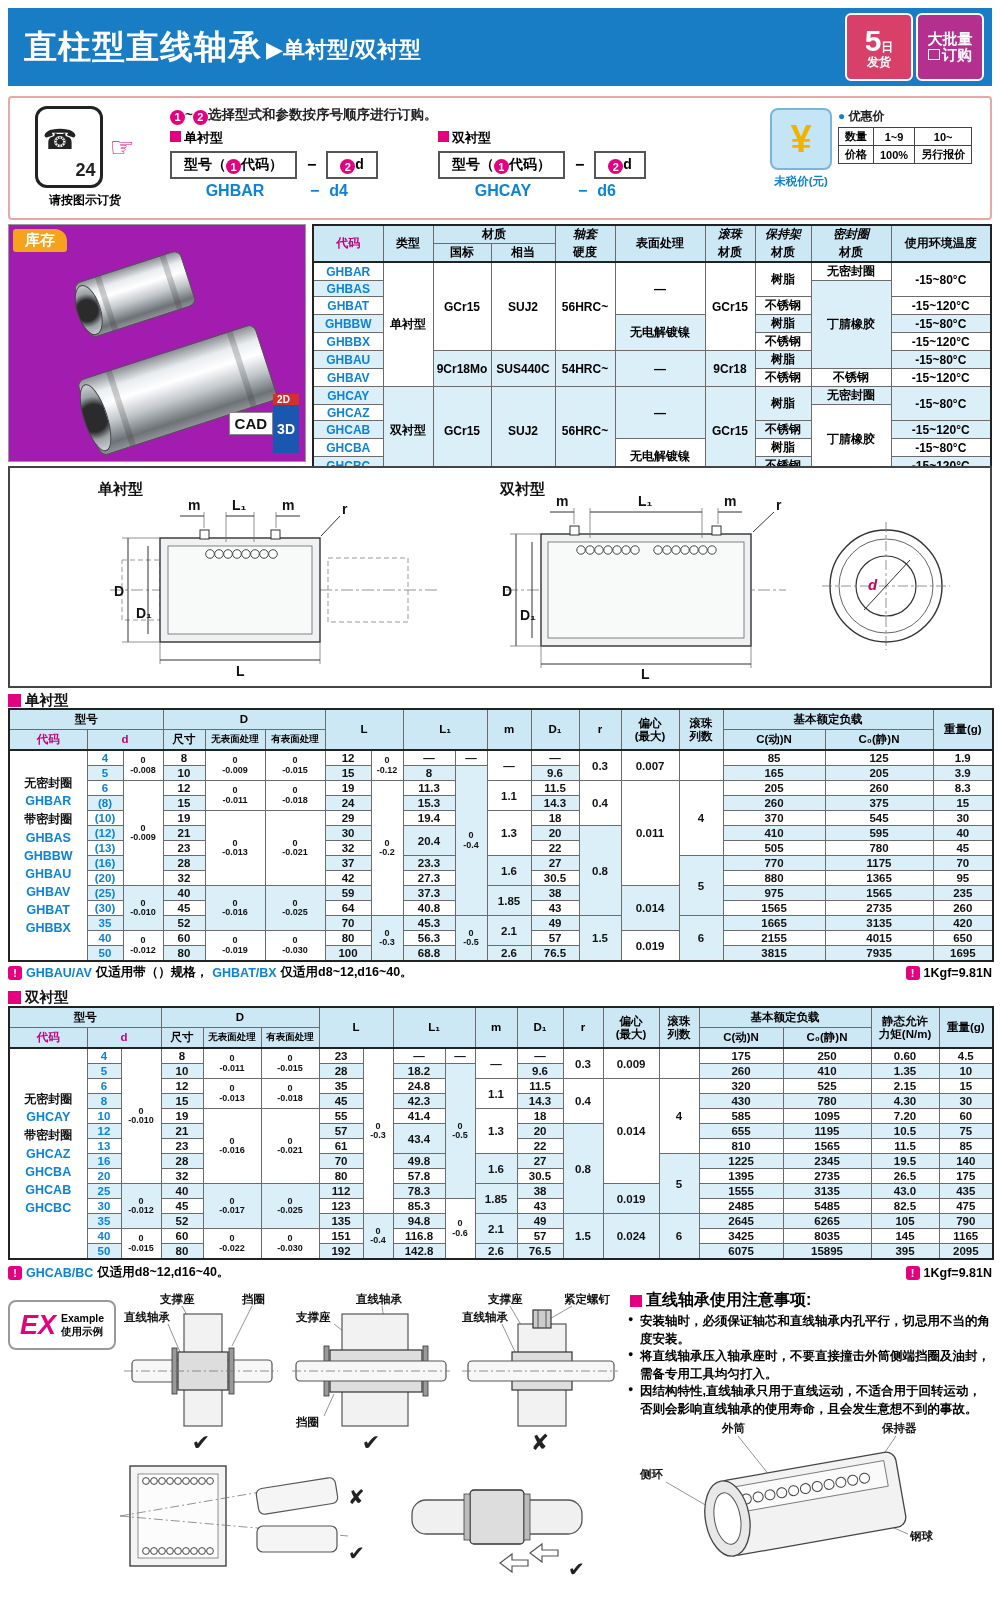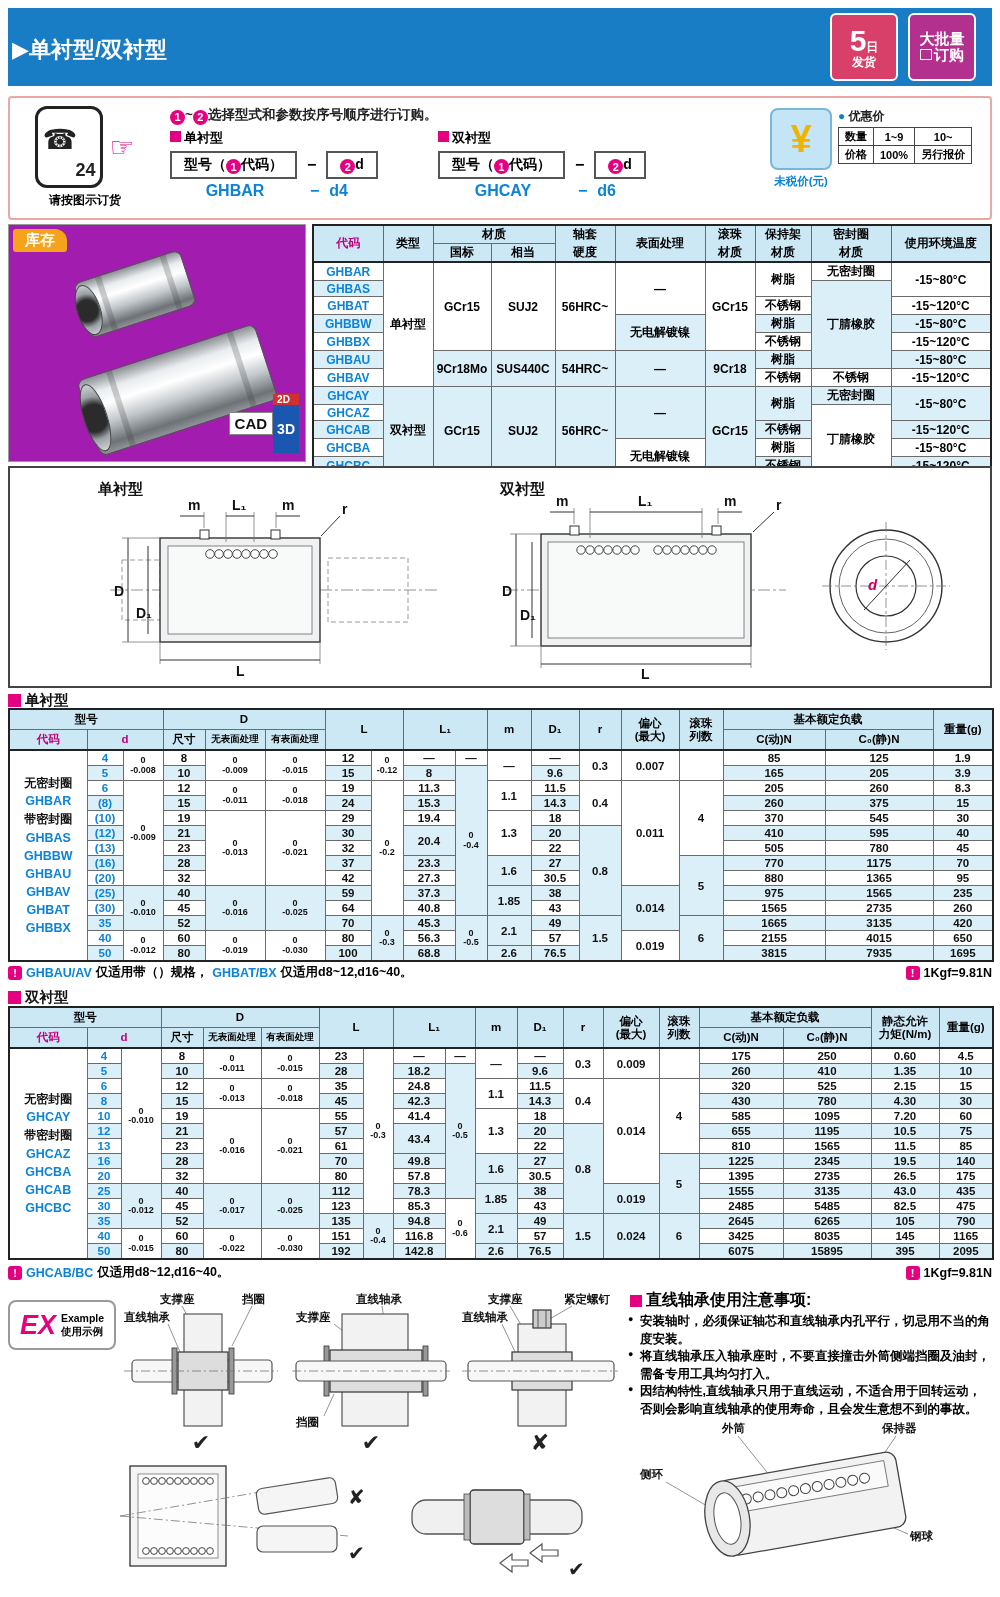--- a/index.html
+++ b/index.html
@@ -3,21 +3,21 @@
 <meta charset="utf-8">
 <style>
   html,body{margin:0;padding:0;background:#fff;}
   body{width:1000px;font-family:"Liberation Sans","DejaVu Sans",sans-serif;}
   .page{position:relative;width:1000px;height:1597px;background:#fff;overflow:hidden;}
 
   
   .topbar{position:absolute;top:8px;left:8px;width:984px;height:78px;background:#187dc4;display:flex;align-items:center;}
   .title{color:#fff;font-weight:bold;font-size:33px;margin-left:16px;letter-spacing:1px;}
   .subtitle{color:#fff;font-weight:bold;font-size:22px;margin-left:4px;margin-top:6px;}
-  .badges{margin-left:auto;margin-right:16px;display:flex;gap:10px;}
+  .badges{margin-left:auto;margin-right:8px;display:flex;gap:3px;}
   .badge{width:64px;height:64px;border:2px solid #fff;border-radius:6px;color:#fff;font-weight:bold;display:flex;flex-direction:column;align-items:center;justify-content:center;line-height:1.05;}
   .badge.red{background:#d84069;}
   .badge.mag{background:#b3308f;}
   .b-big{font-size:30px;}
   .b-sm{font-size:12px;}
   .b-mid{font-size:15px;}
   .mini-ico{display:inline-block;width:10px;height:9px;border:1.5px solid #fff;margin-right:2px;position:relative;top:0px;}
 
   
   .orderbox{position:absolute;top:96px;left:8px;width:980px;height:120px;border:2px solid #e9a8a8;border-radius:4px;display:flex;background:#fff;}
@@ -75,21 +75,21 @@
   .mattbl th{background:#cde8f5;border:1px solid #6b6b6b;font-size:12px;font-weight:bold;height:17px;padding:0 1px;white-space:pre-line;}
   .mattbl td{border:1px solid #6b6b6b;font-size:12px;font-weight:bold;height:15px;text-align:center;padding:0 1px;white-space:pre-line;}
   .dimtbl{width:984px;border:2px solid #222;}
   .dimtbl th{background:#cde8f5;border:1px solid #6b6b6b;font-size:11.5px;font-weight:bold;height:19px;padding:0 1px;white-space:pre-line;line-height:1.1;}
   .dimtbl td{border:1px solid #6b6b6b;font-size:11.5px;font-weight:bold;height:14px;text-align:center;padding:0 1px;white-space:pre-line;color:#111;}
   thead{border-bottom:2px solid #222;}
   .dimtbl tbody tr:nth-child(even) td,.mattbl tbody tr:nth-child(even) td{background:#dbeff9;}
   .dimtbl td[rowspan],.mattbl td[rowspan]{background:#fff;}
   .hm{color:#c2007b !important;}
   .sm{font-size:9.5px !important;}
-  .nb{border-bottom:none !important;}
+  .nb{border-bottom:none !important;font-style:italic;}
   .nt{border-top:none !important;}
   .mcode{color:#0b83d9 !important;}
   .dval{color:#0b83d9 !important;}
   .tol{font-size:9px !important;line-height:1.05 !important;}
   .codecol{background:#fff !important;vertical-align:middle;}
   .codecol .pcode{color:#0b83d9;font-weight:bold;font-size:12.5px;line-height:1.45;}
   .codecol .pgrp{color:#111;font-weight:bold;font-size:12px;line-height:1.45;margin-top:1px;}
 
   
   .drawbox{position:absolute;top:466px;left:8px;width:980px;height:218px;border:2px solid #444;background:#fff;display:flex;}
@@ -127,20 +127,21 @@
   .nlist{margin:2px 0 0 0;padding:0;list-style:none;}
   .nlist li{font-size:12.5px;font-weight:bold;line-height:1.4;padding-left:10px;position:relative;}
   .nlist li:before{content:"●";position:absolute;left:-2px;top:0;font-size:9px;}
 </style>
 </head>
 <body>
 
 <div class="page">
 
   <div class="topbar">
+    <span class="title">直柱型直线轴承</span>
     <span class="subtitle">▶单衬型/双衬型</span>
     <div class="badges">
       <div class="badge red">
         <span><span class="b-big">5</span><span class="b-sm">日</span></span>
         <span class="b-sm">发货</span>
       </div>
       <div class="badge mag">
         <span class="b-mid">大批量</span>
         <span class="b-mid"><span class="mini-ico"></span><span>订购</span></span>
       </div>

